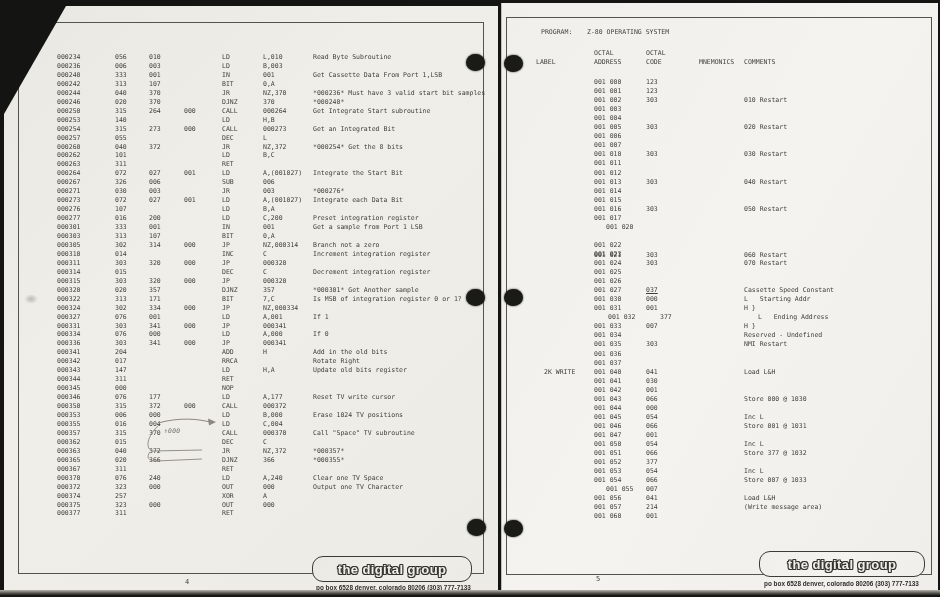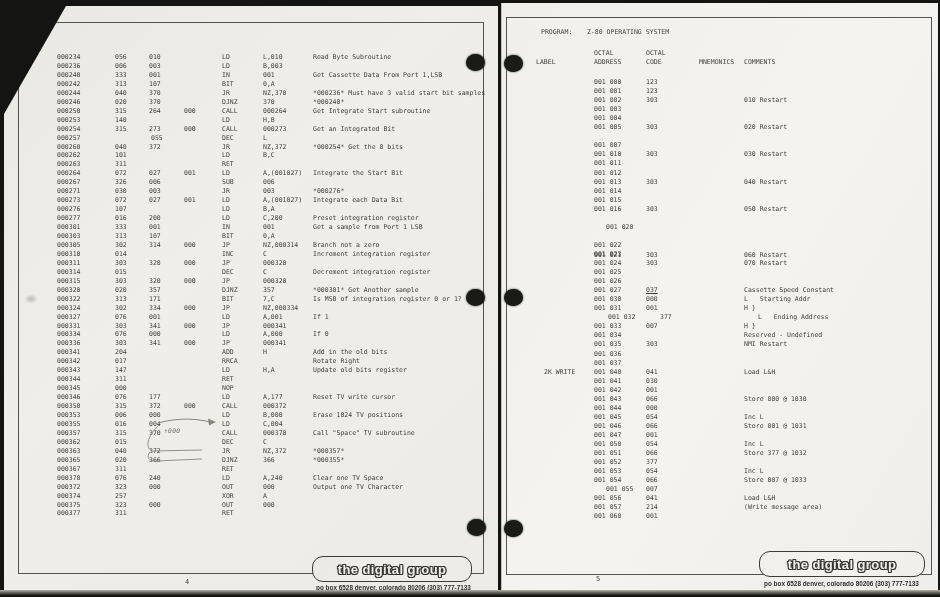--- a/index.html
+++ b/index.html
@@ -35,21 +35,21 @@
     <div id="left-listing" style="left:53px;top:47px;">
         <div class="listing-line" style="top: 0px; left: 0px; width: 100%;"><span style="left: 0px;">000234</span><span style="left: 58px;">056</span><span style="left: 92px;">010</span><span style="left: 165px;">LD</span><span style="left: 206px;">L,010</span><span style="left: 256px;">Read Byte Subroutine</span></div>
         <div class="listing-line" style="top: 8.95px; left: 0px; width: 100%;"><span style="left: 0px;">000236</span><span style="left: 58px;">006</span><span style="left: 92px;">003</span><span style="left: 165px;">LD</span><span style="left: 206px;">B,003</span></div>
         <div class="listing-line" style="top: 17.9px; left: 0px; width: 100%;"><span style="left: 0px;">000240</span><span style="left: 58px;">333</span><span style="left: 92px;">001</span><span style="left: 165px;">IN</span><span style="left: 206px;">001</span><span style="left: 256px;">Get Cassette Data From Port 1,LSB</span></div>
         <div class="listing-line" style="top: 26.85px; left: 0px; width: 100%;"><span style="left: 0px;">000242</span><span style="left: 58px;">313</span><span style="left: 92px;">107</span><span style="left: 165px;">BIT</span><span style="left: 206px;">0,A</span></div>
         <div class="listing-line" style="top: 35.8px; left: 0px; width: 100%;"><span style="left: 0px;">000244</span><span style="left: 58px;">040</span><span style="left: 92px;">370</span><span style="left: 165px;">JR</span><span style="left: 206px;">NZ,370</span><span style="left: 256px;">*000236* Must have 3 valid start bit samples</span></div>
         <div class="listing-line" style="top: 44.75px; left: 0px; width: 100%;"><span style="left: 0px;">000246</span><span style="left: 58px;">020</span><span style="left: 92px;">370</span><span style="left: 165px;">DJNZ</span><span style="left: 206px;">370</span><span style="left: 256px;">*000240*</span></div>
         <div class="listing-line" style="top: 53.7px; left: 0px; width: 100%;"><span style="left: 0px;">000250</span><span style="left: 58px;">315</span><span style="left: 92px;">264</span><span style="left: 127px;">000</span><span style="left: 165px;">CALL</span><span style="left: 206px;">000264</span><span style="left: 256px;">Get Integrate Start subroutine</span></div>
         <div class="listing-line" style="top: 62.65px; left: 0px; width: 100%;"><span style="left: 0px;">000253</span><span style="left: 58px;">140</span><span style="left: 165px;">LD</span><span style="left: 206px;">H,B</span></div>
         <div class="listing-line" style="top: 71.6px; left: 0px; width: 100%;"><span style="left: 0px;">000254</span><span style="left: 58px;">315</span><span style="left: 92px;">273</span><span style="left: 127px;">000</span><span style="left: 165px;">CALL</span><span style="left: 206px;">000273</span><span style="left: 256px;">Get an Integrated Bit</span></div>
-        <div class="listing-line" style="top: 80.55px; left: 0px; width: 100%;"><span style="left: 0px;">000257</span><span style="left: 58px; margin-left: 36px;">055</span><span style="left: 165px;">DEC</span><span style="left: 206px;">L</span></div>
+        <div class="listing-line" style="top: 80.55px; left: 0px; width: 100%;"><span style="left: 0px;">000257</span><span style="left: 58px;">055</span><span style="left: 165px;">DEC</span><span style="left: 206px;">L</span></div>
         <div class="listing-line" style="top: 89.5px; left: 0px; width: 100%;"><span style="left: 0px;">000260</span><span style="left: 58px;">040</span><span style="left: 92px;">372</span><span style="left: 165px;">JR</span><span style="left: 206px;">NZ,372</span><span style="left: 256px;">*000254* Get the 8 bits</span></div>
         <div class="listing-line" style="top: 98.45px; left: 0px; width: 100%;"><span style="left: 0px;">000262</span><span style="left: 58px;">101</span><span style="left: 165px;">LD</span><span style="left: 206px;">B,C</span></div>
         <div class="listing-line" style="top: 107.4px; left: 0px; width: 100%;"><span style="left: 0px;">000263</span><span style="left: 58px;">311</span><span style="left: 165px;">RET</span></div>
         <div class="listing-line" style="top: 116.35px; left: 0px; width: 100%;"><span style="left: 0px;">000264</span><span style="left: 58px;">072</span><span style="left: 92px;">027</span><span style="left: 127px;">001</span><span style="left: 165px;">LD</span><span style="left: 206px;">A,(001027)</span><span style="left: 256px;">Integrate the Start Bit</span></div>
         <div class="listing-line" style="top: 125.3px; left: 0px; width: 100%;"><span style="left: 0px;">000267</span><span style="left: 58px;">326</span><span style="left: 92px;">006</span><span style="left: 165px;">SUB</span><span style="left: 206px;">006</span></div>
         <div class="listing-line" style="top: 134.25px; left: 0px; width: 100%;"><span style="left: 0px;">000271</span><span style="left: 58px;">030</span><span style="left: 92px;">003</span><span style="left: 165px;">JR</span><span style="left: 206px;">003</span><span style="left: 256px;">*000276*</span></div>
         <div class="listing-line" style="top: 143.2px; left: 0px; width: 100%;"><span style="left: 0px;">000273</span><span style="left: 58px;">072</span><span style="left: 92px;">027</span><span style="left: 127px;">001</span><span style="left: 165px;">LD</span><span style="left: 206px;">A,(001027)</span><span style="left: 256px;">Integrate each Data Bit</span></div>
         <div class="listing-line" style="top: 152.15px; left: 0px; width: 100%;"><span style="left: 0px;">000276</span><span style="left: 58px;">107</span><span style="left: 165px;">LD</span><span style="left: 206px;">B,A</span></div>
         <div class="listing-line" style="top: 161.1px; left: 0px; width: 100%;"><span style="left: 0px;">000277</span><span style="left: 58px;">016</span><span style="left: 92px;">200</span><span style="left: 165px;">LD</span><span style="left: 206px;">C,200</span><span style="left: 256px;">Preset integration register</span></div>
         <div class="listing-line" style="top: 170.05px; left: 0px; width: 100%;"><span style="left: 0px;">000301</span><span style="left: 58px;">333</span><span style="left: 92px;">001</span><span style="left: 165px;">IN</span><span style="left: 206px;">001</span><span style="left: 256px;">Get a sample from Port 1 LSB</span></div>
@@ -115,28 +115,30 @@
     <div class="rp-head" style="left:144px;top:55px;">CODE</div>
     <div class="rp-head" style="left:197px;top:55px;">MNEMONICS</div>
     <div class="rp-head" style="left:242px;top:55px;">COMMENTS</div>
     <div id="right-rows" style="position:absolute;left:0;top:0;width:436px;height:591px;">
         <div class="listing-line" style="top: 75px; left: 0px; width: 100%;"><span style="left: 92px;">001 000</span><span style="left: 144px;">123</span></div>
         <div class="listing-line" style="top: 84.05px; left: 0px; width: 100%;"><span style="left: 92px;">001 001</span><span style="left: 144px;">123</span></div>
         <div class="listing-line" style="top: 93.1px; left: 0px; width: 100%;"><span style="left: 92px;">001 002</span><span style="left: 144px;">303</span><span style="left: 242px;">010 Restart</span></div>
         <div class="listing-line" style="top: 102.15px; left: 0px; width: 100%;"><span style="left: 92px;">001 003</span></div>
         <div class="listing-line" style="top: 111.2px; left: 0px; width: 100%;"><span style="left: 92px;">001 004</span></div>
         <div class="listing-line" style="top: 120.25px; left: 0px; width: 100%;"><span style="left: 92px;">001 005</span><span style="left: 144px;">303</span><span style="left: 242px;">020 Restart</span></div>
+        <div class="listing-line" style="top: 129.3px; left: 0px; width: 100%;"><span style="left: 92px;">001 006</span></div>
         <div class="listing-line" style="top: 138.35px; left: 0px; width: 100%;"><span style="left: 92px;">001 007</span></div>
         <div class="listing-line" style="top: 147.4px; left: 0px; width: 100%;"><span style="left: 92px;">001 010</span><span style="left: 144px;">303</span><span style="left: 242px;">030 Restart</span></div>
         <div class="listing-line" style="top: 156.45px; left: 0px; width: 100%;"><span style="left: 92px;">001 011</span></div>
         <div class="listing-line" style="top: 165.5px; left: 0px; width: 100%;"><span style="left: 92px;">001 012</span></div>
         <div class="listing-line" style="top: 174.55px; left: 0px; width: 100%;"><span style="left: 92px;">001 013</span><span style="left: 144px;">303</span><span style="left: 242px;">040 Restart</span></div>
         <div class="listing-line" style="top: 183.6px; left: 0px; width: 100%;"><span style="left: 92px;">001 014</span></div>
         <div class="listing-line" style="top: 192.65px; left: 0px; width: 100%;"><span style="left: 92px;">001 015</span></div>
         <div class="listing-line" style="top: 201.7px; left: 0px; width: 100%;"><span style="left: 92px;">001 016</span><span style="left: 144px;">303</span><span style="left: 242px;">050 Restart</span></div>
+        <div class="listing-line" style="top: 210.75px; left: 0px; width: 100%;"><span style="left: 92px;">001 017</span></div>
         <div class="listing-line" style="top: 219.8px; left: 0px; width: 100%;"><span style="left: 92px; padding-left: 12px;">001 020</span></div>
         <div class="listing-line" style="top: 228.85px; left: 0px; width: 100%; margin-top: 19px;"><span style="left: 92px;">001 021</span><span style="left: 144px;">303</span><span style="left: 242px;">060 Restart</span></div>
         <div class="listing-line" style="top: 237.9px; left: 0px; width: 100%;"><span style="left: 92px;">001 022</span></div>
         <div class="listing-line" style="top: 246.95px; left: 0px; width: 100%;"><span style="left: 92px;">001 023</span></div>
         <div class="listing-line" style="top: 256px; left: 0px; width: 100%;"><span style="left: 92px;">001 024</span><span style="left: 144px;">303</span><span style="left: 242px;">070 Restart</span></div>
         <div class="listing-line" style="top: 265.05px; left: 0px; width: 100%;"><span style="left: 92px;">001 025</span></div>
         <div class="listing-line" style="top: 274.1px; left: 0px; width: 100%;"><span style="left: 92px;">001 026</span></div>
         <div class="listing-line" style="top: 283.15px; left: 0px; width: 100%;"><span style="left: 92px;">001 027</span><span style="left: 144px; text-decoration: underline;">037</span><span style="left: 242px;">Cassette Speed Constant</span></div>
         <div class="listing-line" style="top: 292.2px; left: 0px; width: 100%;"><span style="left: 92px;">001 030</span><span style="left: 144px;">000</span><span style="left: 242px;">L   Starting Addr</span></div>
         <div class="listing-line" style="top: 301.25px; left: 0px; width: 100%;"><span style="left: 92px;">001 031</span><span style="left: 144px;">001</span><span style="left: 242px;">H }</span></div>

